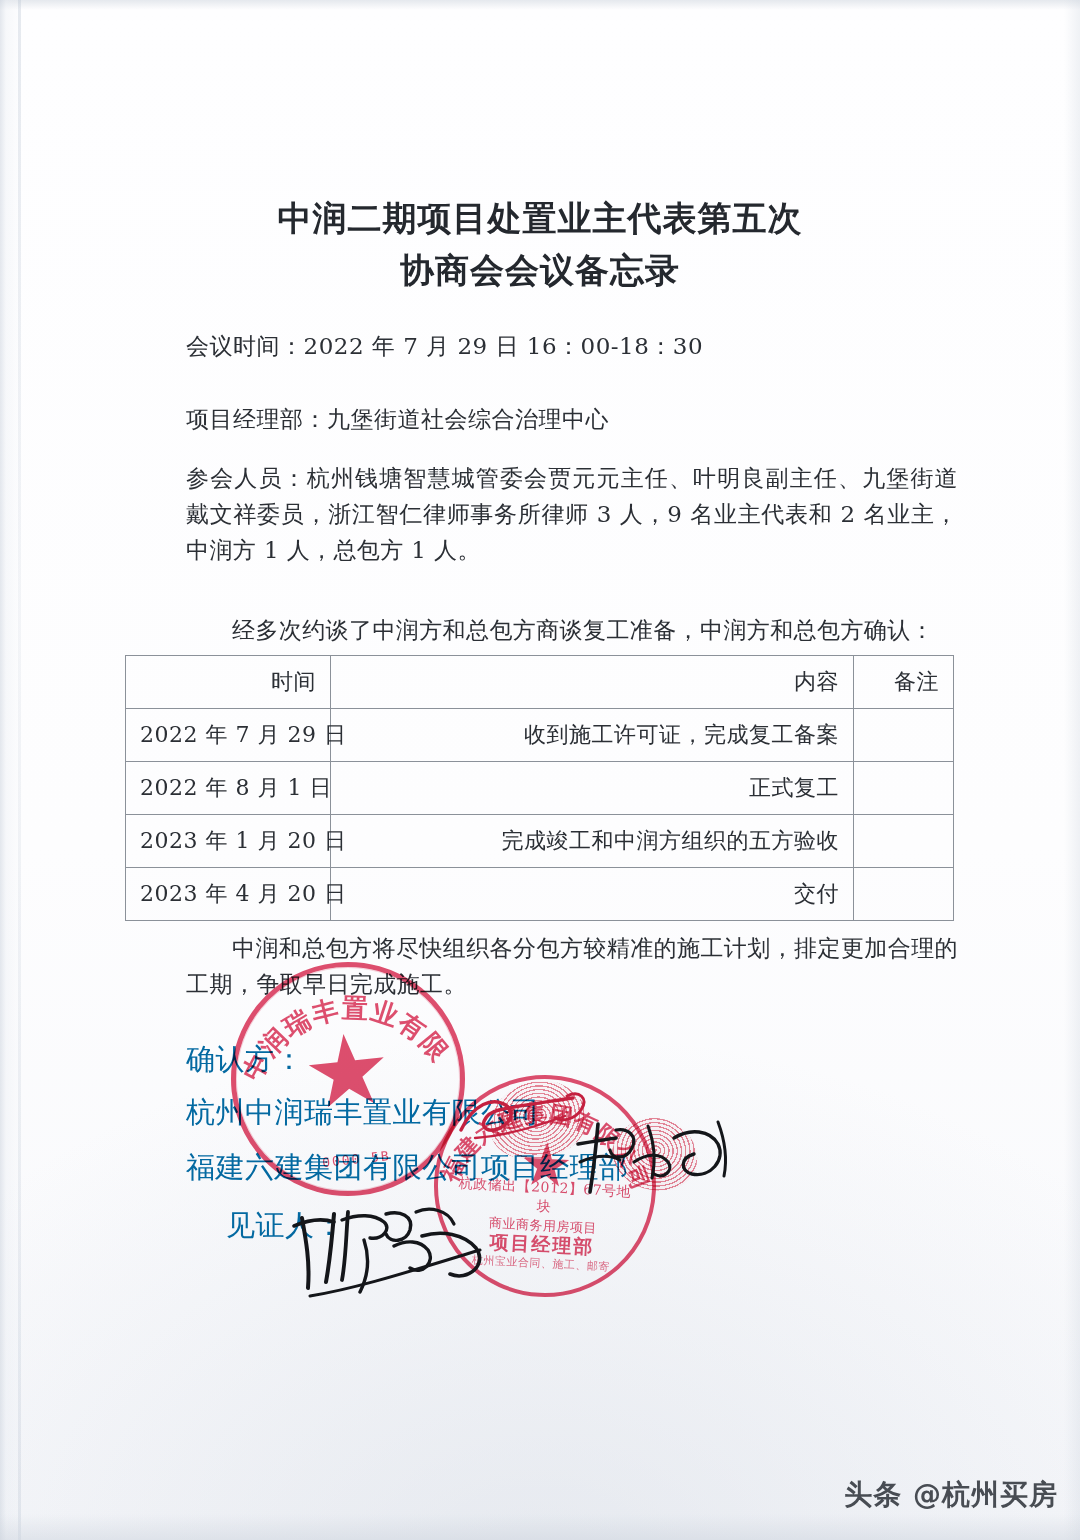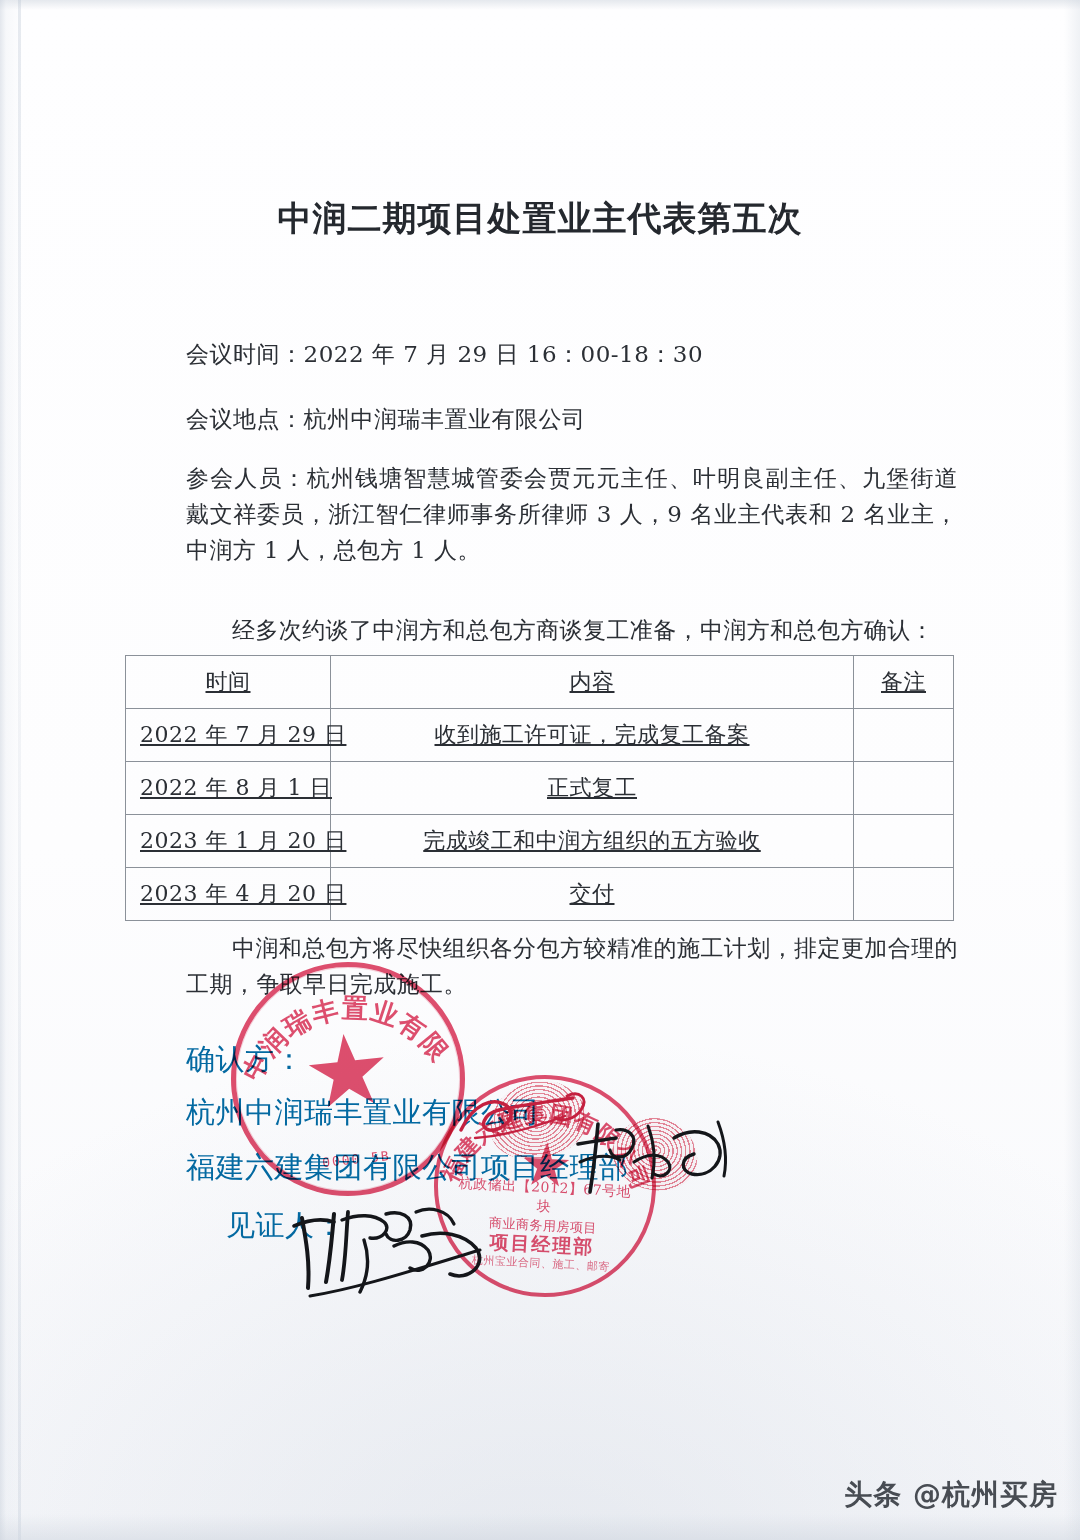--- a/index.html
+++ b/index.html
@@ -62,21 +62,21 @@
 
   .meta-line {
     position: absolute;
     left: 186px;
     font-size: 23px;
     line-height: 30px;
     letter-spacing: 0.5px;
     color: #2b2f35;
     white-space: nowrap;
   }
-  .meta-time  { top: 339px; text-align: center; }
+  .meta-time  { top: 331px; text-align: center; }
   .meta-place { top: 404px; }
 
   .para {
     position: absolute;
     left: 186px;
     width: 772px;
     font-size: 23px;
     line-height: 36px;
     letter-spacing: 0.4px;
     color: #2b2f35;
@@ -97,26 +97,25 @@
     font-size: 22px;
     color: #2b2f35;
   }
   .memo-table col.c-time { width: 205px; }
   .memo-table col.c-cont { width: 523px; }
   .memo-table col.c-note { width: 100px; }
   .memo-table th, .memo-table td {
     border: 1px solid #8b9199;
     height: 52px;
     padding: 0 14px;
-    text-align: center;
+    text-align: right;
     font-weight: normal;
     letter-spacing: 0.5px;
     vertical-align: middle;
     white-space: nowrap;
-    text-decoration: underline;
   }
 
   
   .sig-line {
     position: absolute;
     left: 186px;
     font-size: 29px;
     line-height: 30px;
     letter-spacing: 0.5px;
     color: #0369a1;
@@ -241,24 +240,25 @@
 <body>
 
 <div class="scan-sheet"></div>
 <div class="scan-fold"></div>
 <div class="scan-bottom-shadow"></div>
 
 <div class="doc">
 
   <div class="doc-title">
     <span class="ln">中润二期项目处置业主代表第五次</span>
+    <span class="ln">协商会会议备忘录</span>
   </div>
 
   <div class="meta-line meta-time">会议时间：2022 年 7 月 29 日 16：00-18：30</div>
-  <div class="meta-line meta-place">会议地点：杭州中润瑞丰置业有限公司</div>
+  <div class="meta-line meta-place">项目经理部：九堡街道社会综合治理中心</div>
 
   <div class="para para-attendees">参会人员：杭州钱塘智慧城管委会贾元元主任、叶明良副主任、九堡街道戴文祥委员，浙江智仁律师事务所律师 3 人，9 名业主代表和 2 名业主，中润方 1 人，总包方 1 人。</div>
 
   <div class="para para-intro">经多次约谈了中润方和总包方商谈复工准备，中润方和总包方确认：</div>
 
   <table class="memo-table">
     <colgroup>
       <col class="c-time">
         <col class="c-cont">
         <col class="c-note">

